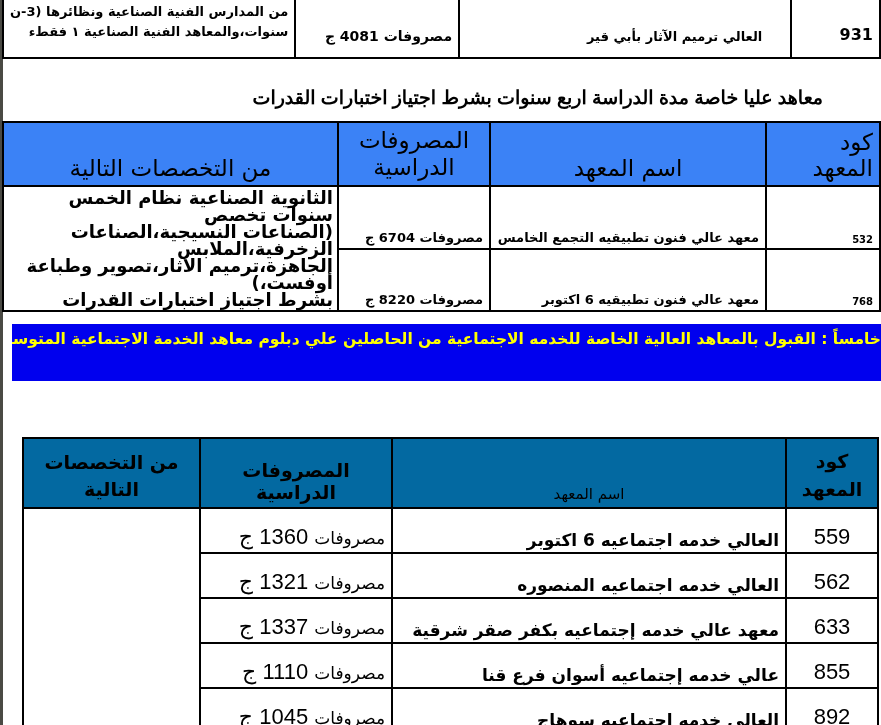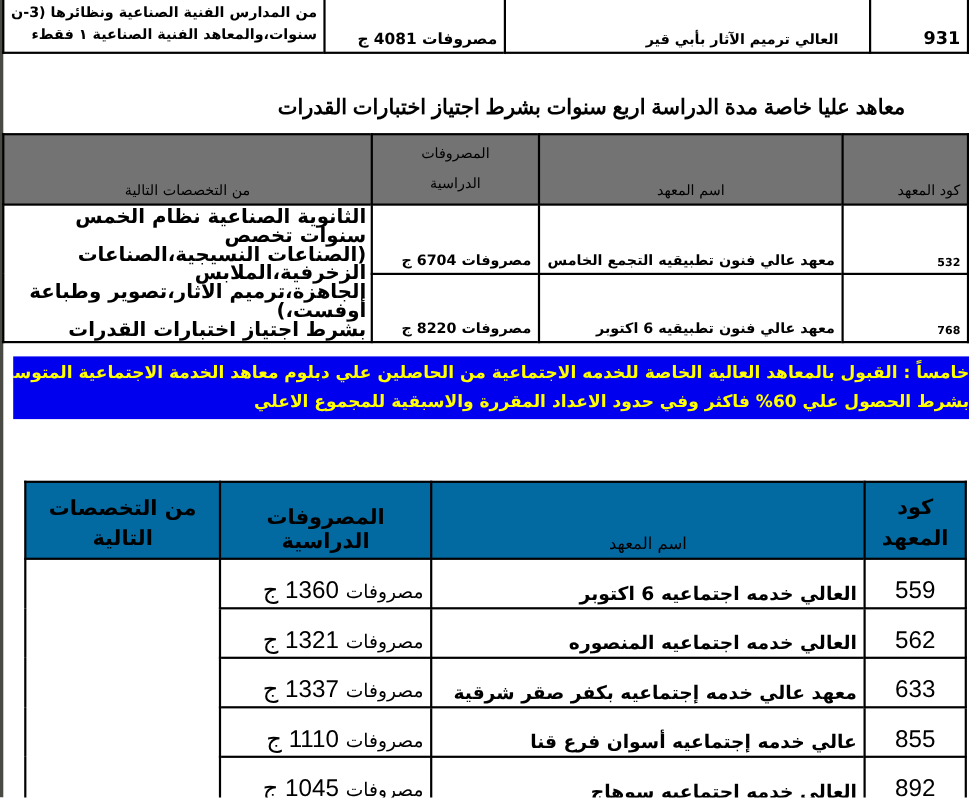--- a/index.html
+++ b/index.html
@@ -6,34 +6,34 @@
   body {
     width:881px; height:725px; overflow:hidden; background:#ffffff;
     position:relative; font-family:"DejaVu Sans", sans-serif; color:#000;
   }
   .left-edge { position:absolute; left:0; top:0; width:3px; height:725px; background:#4a4a44; }
   table { border-collapse:collapse; position:absolute; direction:rtl; }
   td, th { border:2px solid #000; padding:0 6px; }
 
   
   #t0 { left:2px; top:-2px; width:879px; }
-  #t0 td { height:44px; font-weight:bold; font-size:13px; vertical-align:bottom; padding-bottom:3px;margin-top:44px; }
+  #t0 td { height:44px; font-weight:bold; font-size:13px; vertical-align:bottom; padding-bottom:13px;margin-top:44px; }
   #t0 .code { width:85px; font-size:16px; text-align:right; }
   #t0 .name { width:360px; text-align:right; padding-right:28px; }
   #t0 .fee { width:170px; text-align:right; font-size:14px; }
   #t0 .spec { text-align:right; line-height:20px; white-space:nowrap; overflow:hidden; vertical-align:middle; }
 
   .heading {
     position:absolute; top:86px; right:58px; direction:rtl;
     font-weight:bold; font-size:19px; white-space:nowrap; font-family:Liberation Sans, sans-serif;
   }
 
   
   #t1 { left:2px; top:121px; width:879px; }
-  #t1 th { background:#737373; font-weight:normal; font-size:13px; height:58px; vertical-align:bottom; padding-bottom:4px; }
+  #t1 th { background:#3b82f6; font-weight:normal; font-size:23px; height:58px; vertical-align:bottom; padding-bottom:4px; }
   #t1 th.code { width:100px; text-align:right; }
   #t1 th.name { width:262px; text-align:center; }
   #t1 th.fee { width:138px; text-align:center; line-height:27px; }
   #t1 th.spec { text-align:center; }
   #t1 td { height:41px; font-weight:bold; font-size:13px; vertical-align:bottom; padding-bottom:3px; }
   #t1 td.code { text-align:right; font-size:10px; }
   #t1 td.name { text-align:right; }
   #t1 td.fee { text-align:right; }
   #t1 td.spec { text-align:right; line-height:17px; vertical-align:middle; font-size:18px; padding:2px 4px; }
 
@@ -106,21 +106,20 @@
   <tr>
     <td class="code">768</td>
     <td class="name">معهد عالي فنون تطبيقيه 6 اكتوبر</td>
     <td class="fee">مصروفات 8220 ج</td>
   </tr>
 </tbody>
   </table>
 
 <div class="banner">
   <div>خامساً : القبول بالمعاهد العالية الخاصة للخدمه الاجتماعية من  الحاصلين علي دبلوم معاهد الخدمة الاجتماعية المتوسطة</div>
-  <div>بشرط الحصول علي 60% فاكثر وفي حدود الاعداد المقررة والاسبقية للمجموع الاعلي</div>
 </div>
 
 <table id="t2">
   <tbody>
       <tr>
     <th class="code">
       <div>كود</div>
       <div>المعهد</div>
     </th>
     <th class="name">اسم المعهد</th>

